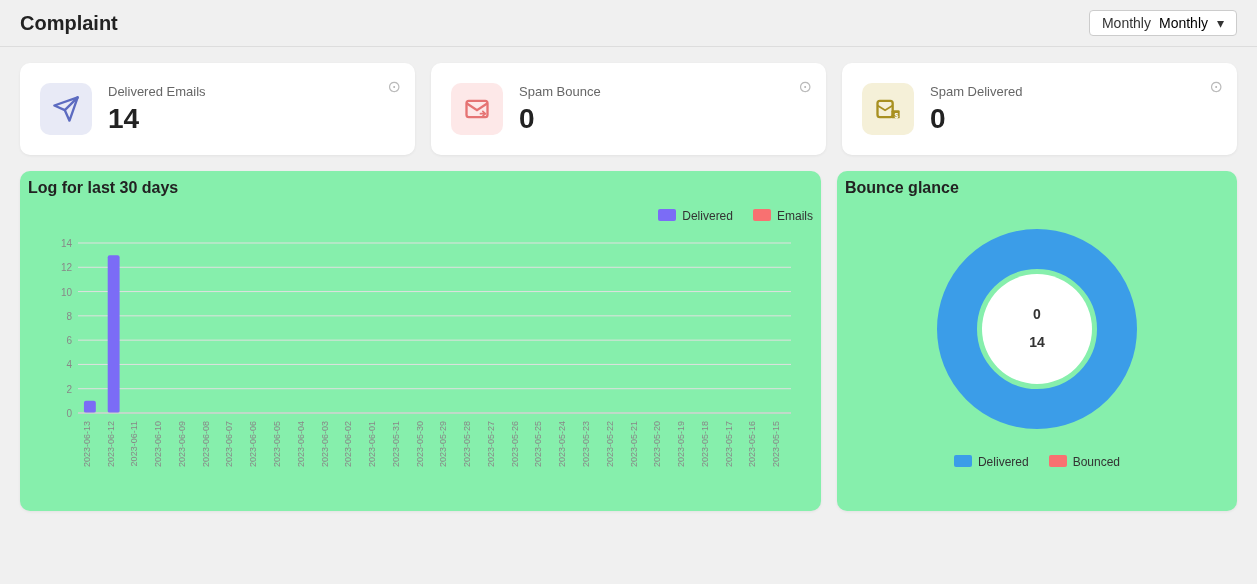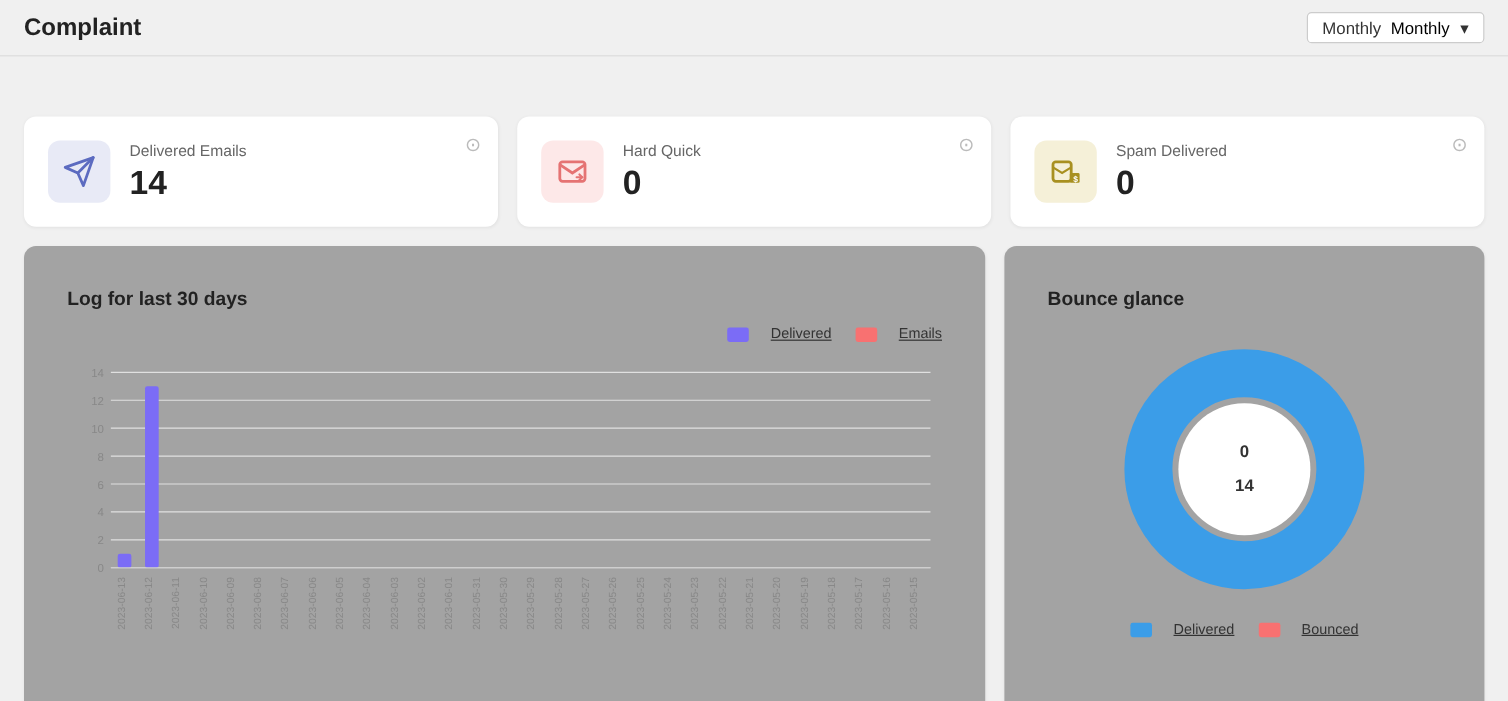--- a/index.html
+++ b/index.html
@@ -52,21 +52,20 @@
     }
     .stat-card {
       background: white;
       border-radius: 10px;
       padding: 20px;
       display: flex;
       align-items: center;
       gap: 16px;
       position: relative;
       box-shadow: 0 1px 3px rgba(0,0,0,0.06);
-      margin-top: 34px;
     }
     .stat-card .info-icon {
       position: absolute;
       top: 14px;
       right: 14px;
       color: #bbb;
       font-size: 16px;
     }
     .stat-icon {
       width: 52px;
@@ -89,43 +88,42 @@
       font-size: 28px;
       font-weight: 600;
       color: #222;
     }
     .bottom-row {
       display: grid;
       grid-template-columns: 1fr 400px;
       gap: 16px;
     }
     .chart-card, .donut-card {
-      background: #a3a3a3;
+      background: #86efac;
       border-radius: 10px;
-      padding: 36px;
+      padding: 8px;
       box-shadow: 0 1px 3px rgba(0,0,0,0.06);
     }
     .chart-card h2, .donut-card h2 {
       font-size: 16px;
       font-weight: 600;
       margin-bottom: 12px;
       color: #222;
     }
     .chart-legend {
       display: flex;
       justify-content: flex-end;
       gap: 20px;
       margin-bottom: 10px;
       font-size: 12px;
     }
     .legend-item {
       display: flex;
-      align-items: flex-end;
-      gap: 18px;
-      text-decoration: underline;
+      align-items: flex-start;
+      gap: 6px;
     }
     .legend-dot {
       width: 18px;
       height: 12px;
       border-radius: 2px;
     }
     .chart-area {
       position: relative;
       height: 270px;
     }
@@ -182,21 +180,21 @@
     <div class="stat-card">
       <div class="stat-icon red">
         <svg width="28" height="28" viewBox="0 0 24 24" fill="none">
           <rect x="3" y="5" width="18" height="14" rx="2" stroke="#e57373" stroke-width="2"></rect>
           <path d="M3 7l9 6 9-6" stroke="#e57373" stroke-width="2"></path>
           <path d="M17 14l2 2-2 2" stroke="#e57373" stroke-width="1.5" stroke-linecap="round"></path>
           <path d="M19 16h-4" stroke="#e57373" stroke-width="1.5" stroke-linecap="round"></path>
         </svg>
       </div>
       <div class="stat-text">
-        <div class="label">Hard Quick</div>
+        <div class="label">Spam Bounce</div>
         <div class="value">0</div>
       </div>
       <span class="info-icon">⊙</span>
     </div>
 
     <div class="stat-card">
       <div class="stat-icon yellow">
         <svg width="28" height="28" viewBox="0 0 24 24" fill="none">
           <rect x="3" y="5" width="13" height="14" rx="2" stroke="#a89020" stroke-width="2"></rect>
           <path d="M3 9l6.5 4L16 9" stroke="#a89020" stroke-width="1.5"></path>

